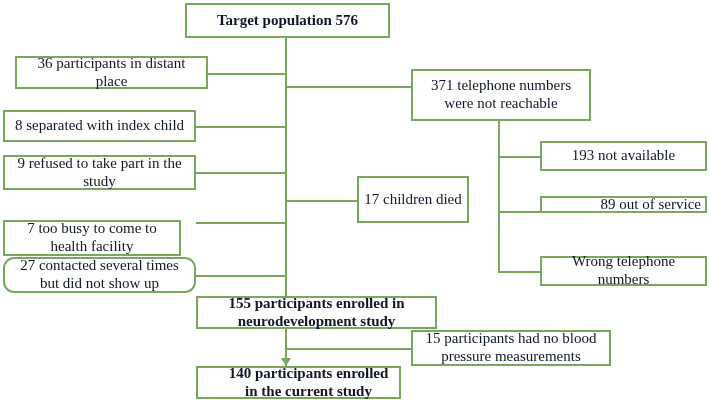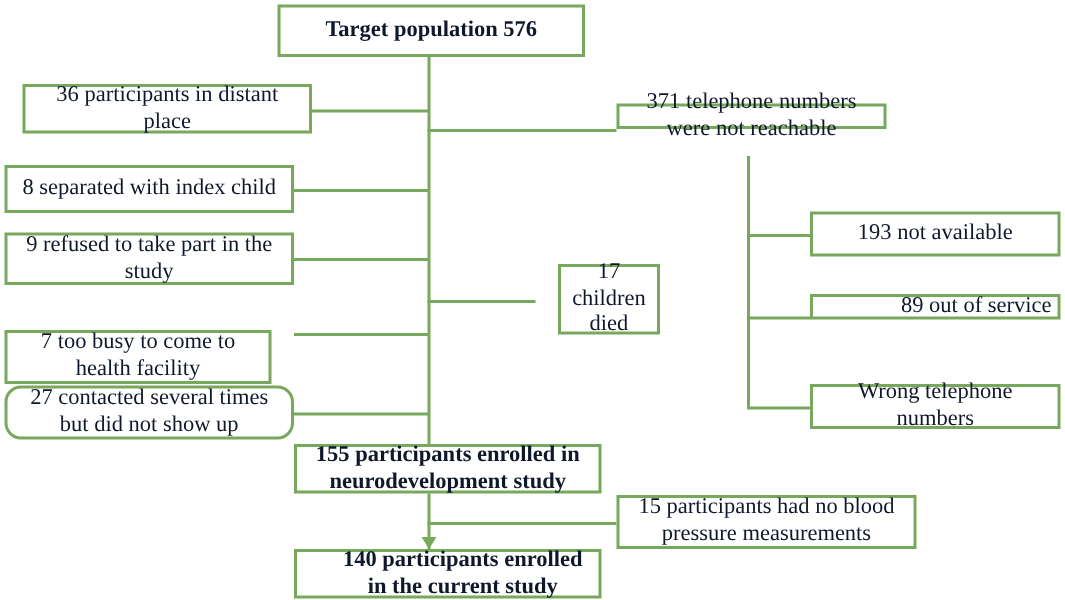--- a/index.html
+++ b/index.html
@@ -106,41 +106,41 @@
   </div>
 
   <div class="node" style="left:3px; top:220px; width:178px; height:36px;">
     <span>7 too busy to come to health facility</span>
   </div>
 
   <div class="node" style="left:3px; top:257px; width:193px; height:36px;border-radius:11px;">
     <span>27 contacted several times but did not show up</span>
   </div>
 
-  <div class="node" style="left:411px; top:69px; width:180px; height:17px;">
+  <div class="node" style="left:411px; top:69px; width:180px; height:52px;">
     <span>371 telephone numbers were not reachable</span>
   </div>
 
   <div class="node" style="left:540px; top:141px; width:167px; height:30px;">
     <span>193 not available</span>
   </div>
 
   <div class="node" style="left:540px; top:196px; width:167px; height:17px;text-align:right;">
     <span>89 out of service</span>
   </div>
 
   <div class="node" style="left:540px; top:256px; width:167px; height:30px;">
     <span>Wrong telephone numbers</span>
   </div>
 
-  <div class="node" style="left:372px; top:176px; width:68px; height:47px;">
+  <div class="node" style="left:357px; top:176px; width:112px; height:47px;">
     <span>17 children died</span>
   </div>
 
-  <div class="node bold" style="left:196px; top:296px; width:205px; height:33px;">
+  <div class="node bold" style="left:196px; top:296px; width:241px; height:33px;">
     <span>155 participants enrolled in neurodevelopment study</span>
   </div>
 
   <div class="node" style="left:411px; top:330px; width:200px; height:36px;">
     <span>15 participants had no blood pressure measurements</span>
   </div>
 
   <div class="node bold" style="left:196px; top:366px; width:205px; height:33px;padding-left:24px;">
     <span>140 participants enrolled in the current study</span>
   </div>

